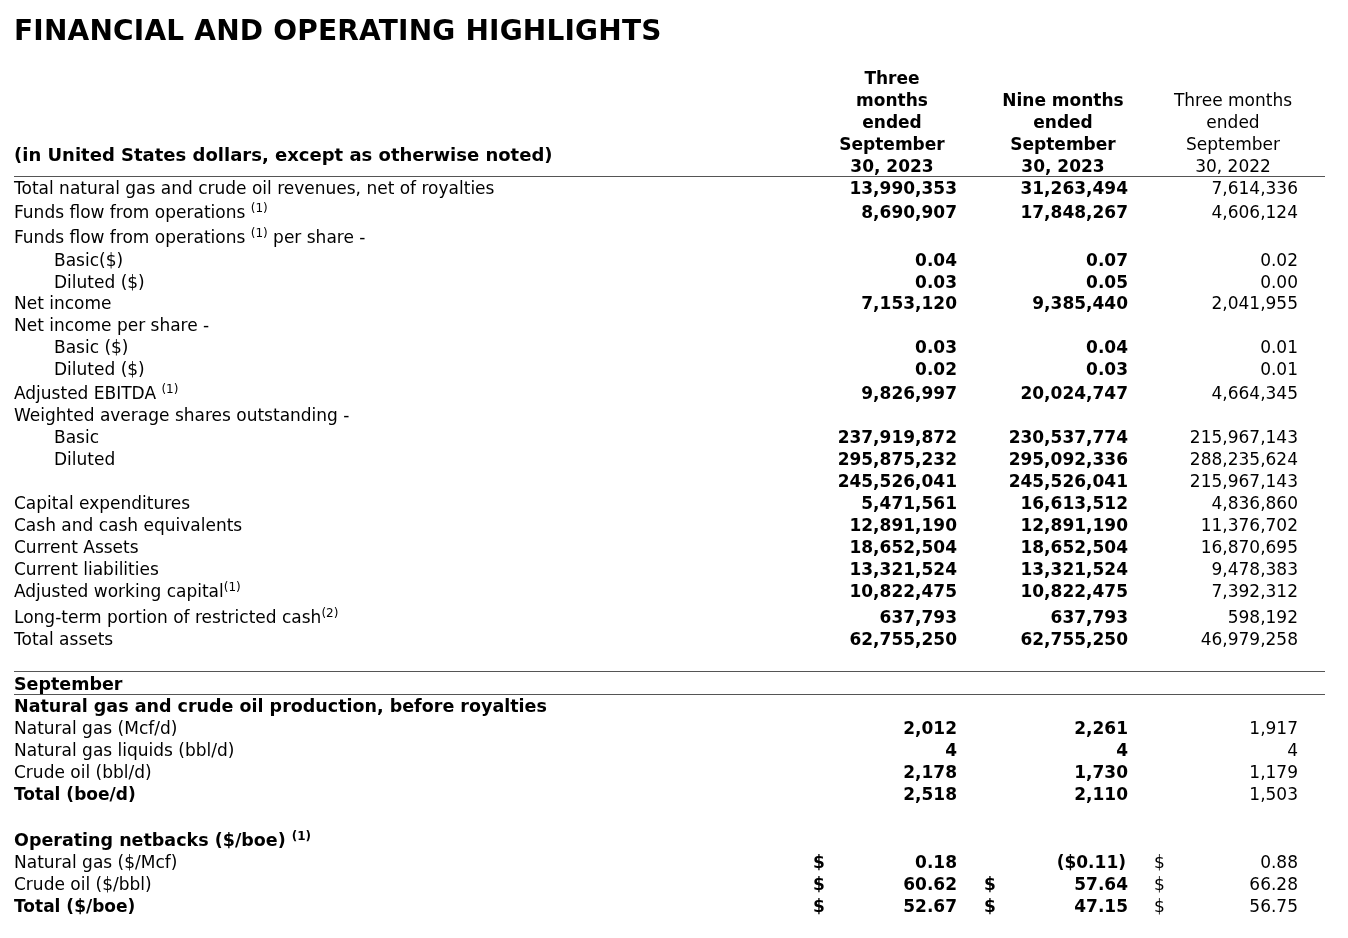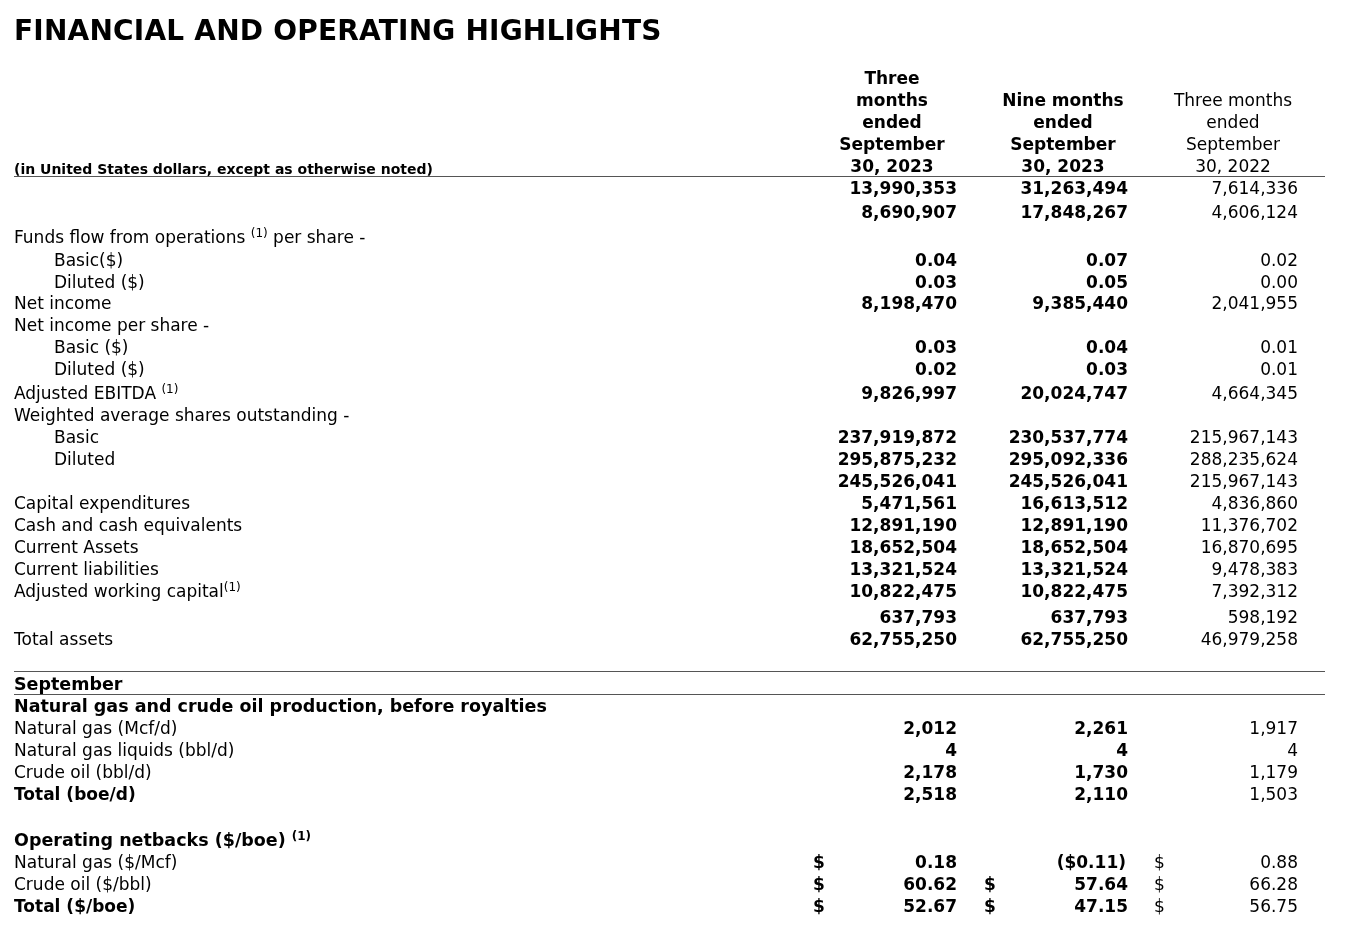--- a/index.html
+++ b/index.html
@@ -9,21 +9,21 @@
   }
   .title {
     position: absolute; left: 14px; top: 14px;
     font-size: 28px; font-weight: bold; letter-spacing: 0.2px;
   }
   .hdr-col {
     position: absolute; text-align: center; font-size: 17px; line-height: 22px;
   }
   .hdr-col.bold { font-weight: bold; }
   .units-label {
-    position: absolute; left: 14px; top: 158px; font-size: 14px; font-weight: bold; line-height: 22px;
+    position: absolute; left: 14px; top: 144px; font-size: 18px; font-weight: bold; line-height: 22px;
   }
   .rule { position: absolute; left: 14px; width: 1311px; height: 1px; background: #555; }
   .row { position: absolute; left: 0; width: 1348px; height: 22px; font-size: 17px; line-height: 22px; }
   .row .lbl { position: absolute; left: 14px; white-space: nowrap; }
   .row .lbl.ind { left: 54px; }
   .row .lbl.b { font-weight: bold; }
   .row .v { position: absolute; text-align: right; white-space: nowrap; }
   .row .v1 { right: 391px; font-weight: bold; }
   .row .v2 { right: 220px; font-weight: bold; }
   .row .v3 { right: 50px; }
@@ -57,25 +57,27 @@
   <div>ended</div>
   <div>September</div>
   <div>30, 2022</div>
 </div>
 
 <div class="units-label">(in United States dollars, except as otherwise noted)</div>
 <div class="rule" style="top:176px;"></div>
 
 <div id="fin-rows">
     <div class="row" style="top: 177px;">
+      <span class="lbl"><span>Total natural gas and crude oil revenues, net of royalties</span></span>
       <span class="v v1">13,990,353</span>
       <span class="v v2">31,263,494</span>
       <span class="v v3">7,614,336</span>
     </div>
     <div class="row" style="top: 201px;">
+      <span class="lbl"><span>Funds flow from operations </span><sup>(1)</sup></span>
       <span class="v v1">8,690,907</span>
       <span class="v v2">17,848,267</span>
       <span class="v v3">4,606,124</span>
     </div>
     <div class="row" style="top: 226px;">
       <span class="lbl"><span>Funds flow from operations </span><sup>(1)</sup><span> per share -</span></span>
       <span class="v v1"></span>
       <span class="v v2"></span>
       <span class="v v3"></span>
     </div>
@@ -86,21 +88,21 @@
       <span class="v v3">0.02</span>
     </div>
     <div class="row" style="top: 271px;">
       <span class="lbl ind"><span>Diluted ($)</span></span>
       <span class="v v1">0.03</span>
       <span class="v v2">0.05</span>
       <span class="v v3">0.00</span>
     </div>
     <div class="row" style="top: 292px;">
       <span class="lbl"><span>Net income</span></span>
-      <span class="v v1">8,198,470</span>
+      <span class="v v1">7,153,120</span>
       <span class="v v2">9,385,440</span>
       <span class="v v3">2,041,955</span>
     </div>
     <div class="row" style="top: 314px;">
       <span class="lbl"><span>Net income per share -</span></span>
       <span class="v v1"></span>
       <span class="v v2"></span>
       <span class="v v3"></span>
     </div>
     <div class="row" style="top: 336px;">
@@ -168,20 +170,21 @@
       <span class="v v2">13,321,524</span>
       <span class="v v3">9,478,383</span>
     </div>
     <div class="row" style="top: 580px;">
       <span class="lbl"><span>Adjusted working capital</span><sup>(1)</sup></span>
       <span class="v v1">10,822,475</span>
       <span class="v v2">10,822,475</span>
       <span class="v v3">7,392,312</span>
     </div>
     <div class="row" style="top: 606px;">
+      <span class="lbl"><span>Long-term portion of restricted cash</span><sup>(2)</sup></span>
       <span class="v v1">637,793</span>
       <span class="v v2">637,793</span>
       <span class="v v3">598,192</span>
     </div>
     <div class="row" style="top: 628px;">
       <span class="lbl"><span>Total assets</span></span>
       <span class="v v1">62,755,250</span>
       <span class="v v2">62,755,250</span>
       <span class="v v3">46,979,258</span>
     </div>

